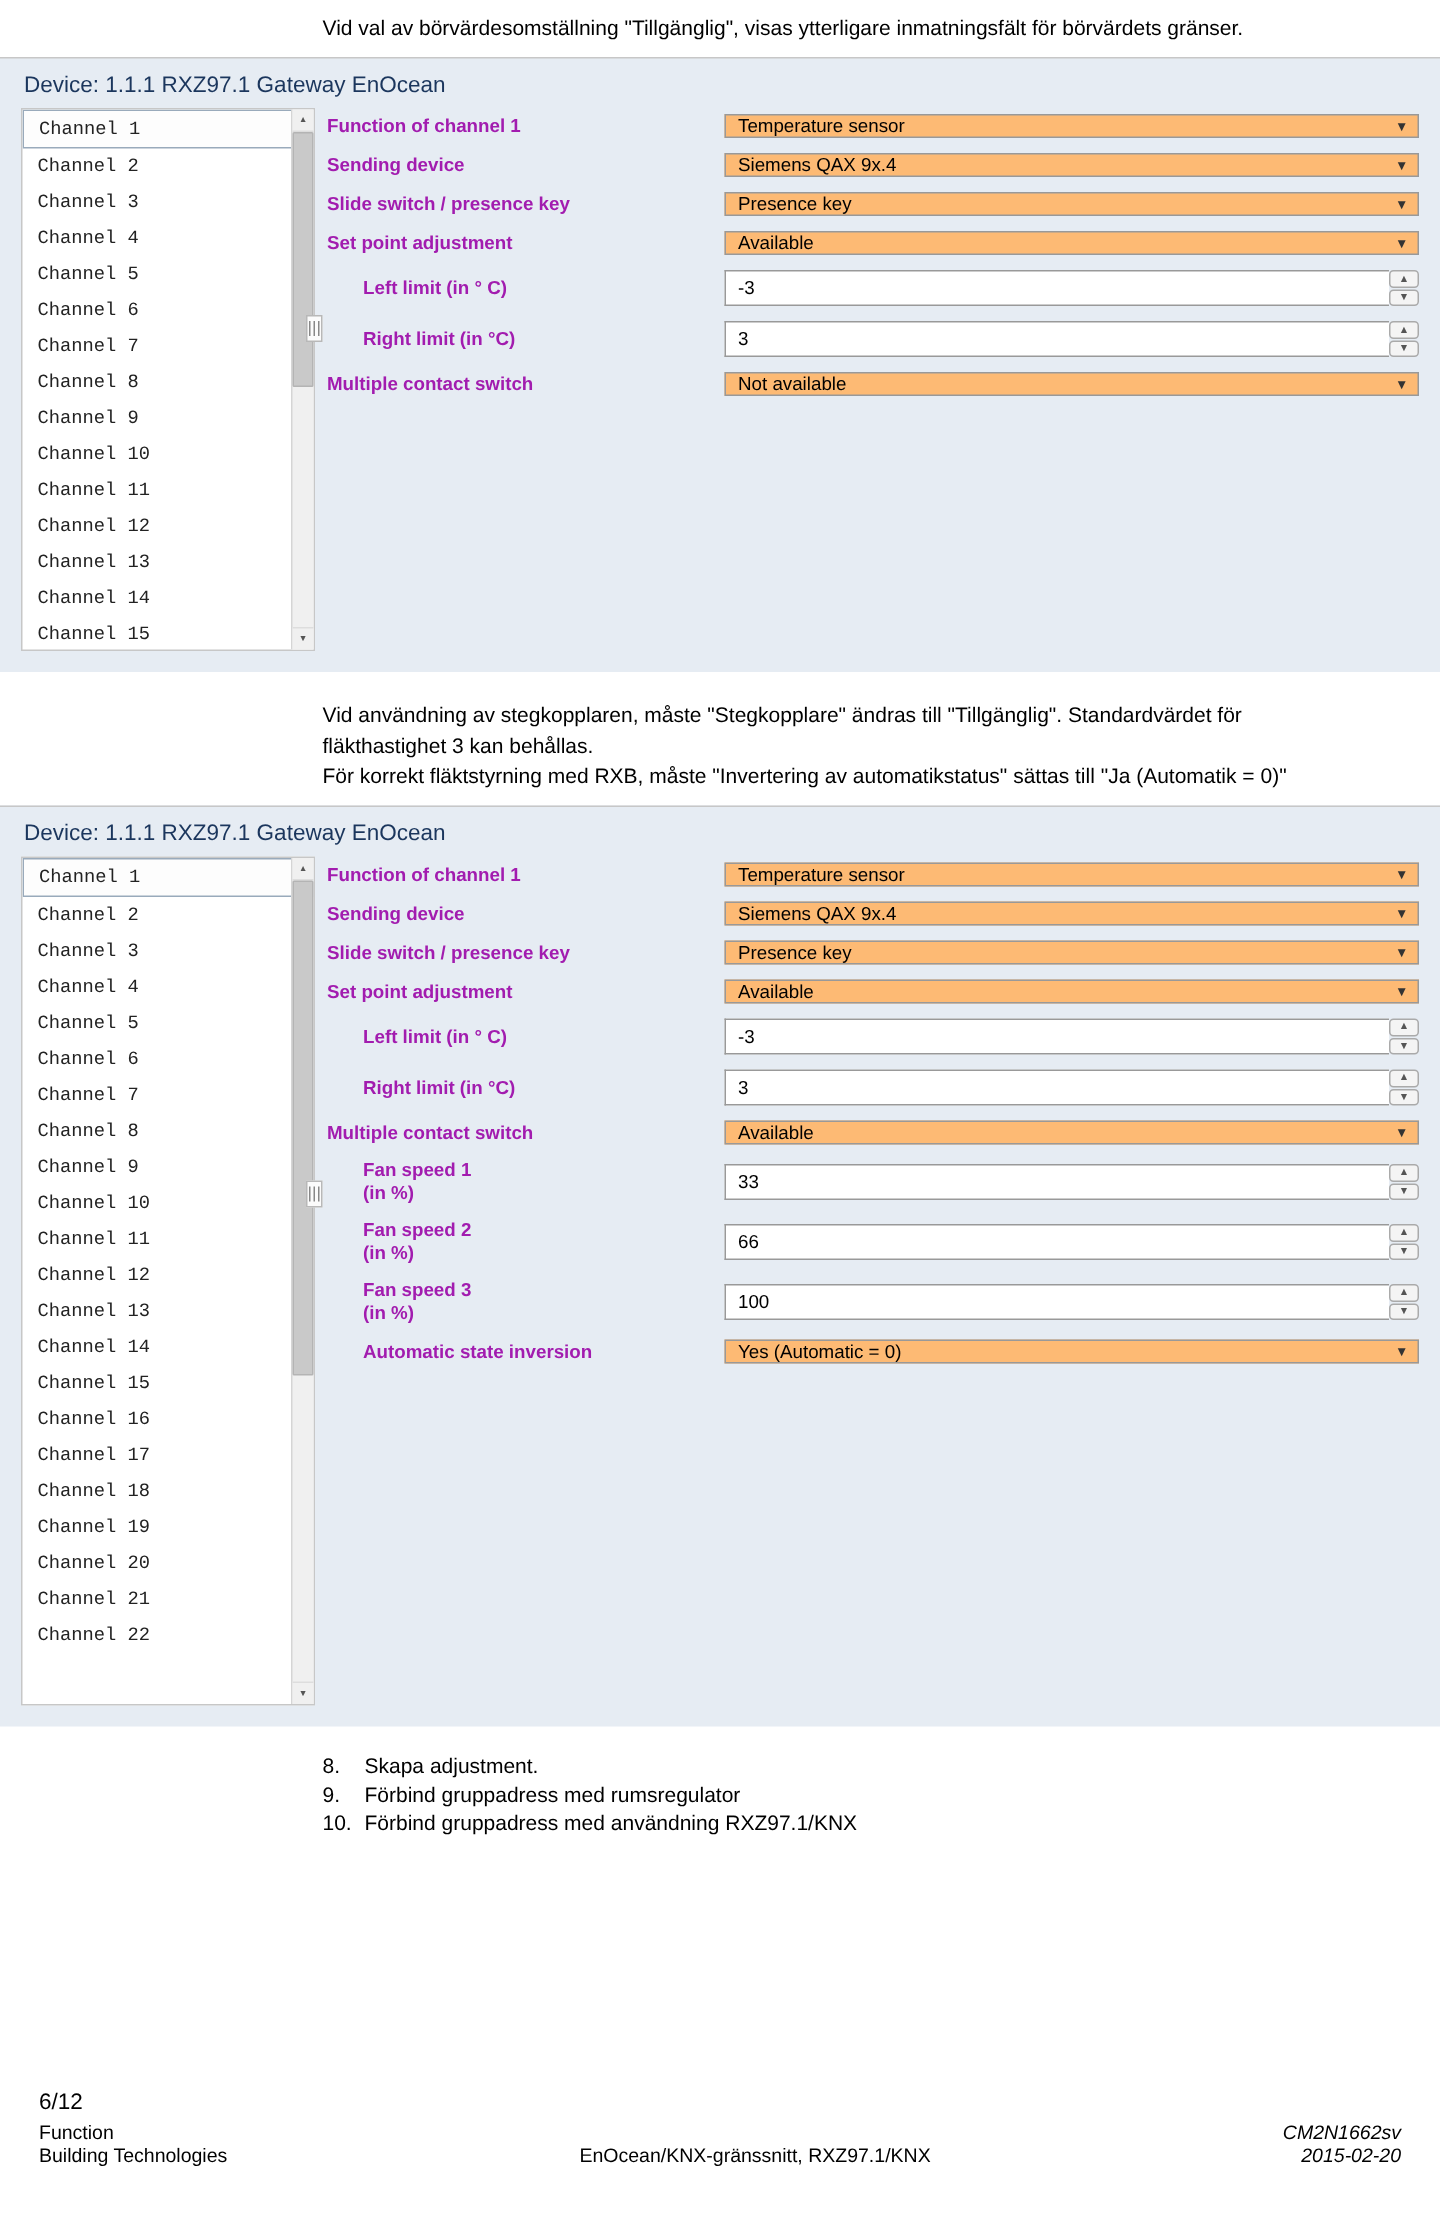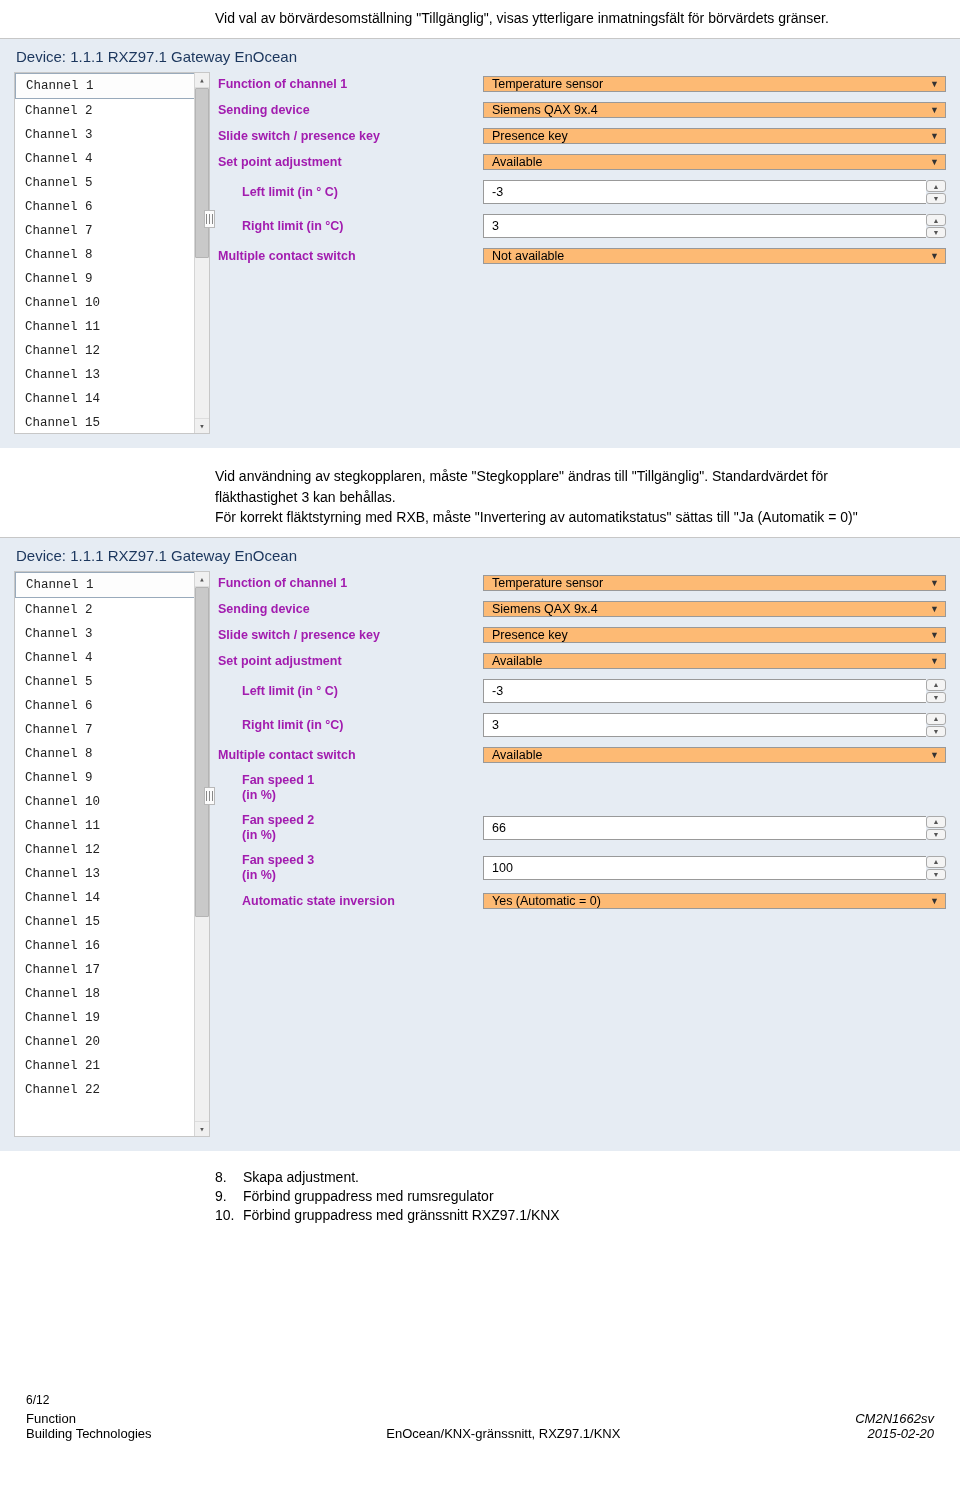--- a/index.html
+++ b/index.html
@@ -160,21 +160,21 @@
   .panel-tall .channel-col { height: 566px; }
   .bottom-bar {
     margin-top: 170px;
     padding: 0 26px 40px 26px;
     display:flex;justify-content:space-between;
     font-size: 13px;
   }
   .bottom-bar .col-l {text-align:left;}
   .bottom-bar .col-c {text-align:center;}
   .bottom-bar .col-r {text-align:right;}
-  .page-no { font-size:12px; margin-bottom: 4px; }
+  .page-no { font-size:15px; margin-bottom: 4px; }
   .scroll-thumb.short1 { top:15px; height: 170px; }
   .scroll-thumb.tall1 { top:15px; height: 330px; }
 </style>
 </head>
 <body>
 
 <div class="doc-text">Vid val av börvärdesomställning "Tillgänglig", visas ytterligare inmatningsfält för börvärdets gränser.</div>
 
 <div class="app-panel panel-short">
   <div class="app-device">Device: 1.1.1  RXZ97.1 Gateway EnOcean</div>
@@ -379,20 +379,27 @@
       <div class="form-row">
         <div class="form-label">Multiple contact switch</div>
         <div class="dropdown">
           <span>Available</span>
           <span class="dd-arrow">▼</span>
         </div>
       </div>
 
       <div class="form-row">
         <div class="form-label indent twoln" id="fs1l">Fan speed 1<br>(in %)</div>
+        <div class="spinner">
+          <input value="33" style="">
+          <div class="spin-btns">
+              <div>▲</div>
+              <div>▼</div>
+            </div>
+        </div>
       </div>
 
       <div class="form-row">
         <div class="form-label indent twoln" id="fs2l">Fan speed 2<br>(in %)</div>
         <div class="spinner">
           <input value="66" style="">
           <div class="spin-btns">
               <div>▲</div>
               <div>▼</div>
             </div>
@@ -419,21 +426,21 @@
       </div>
 
     </div>
   </div>
 </div>
 
 <div class="doc-text after" style="padding-bottom:0;"></div>
 <ul class="listing">
   <li><span class="num">8.</span><span>Skapa adjustment.</span></li>
   <li><span class="num">9.</span><span>Förbind gruppadress med rumsregulator</span></li>
-  <li><span class="num">10.</span><span>Förbind gruppadress med gränssnitt RXZ97.1/KNX</span></li>
+  <li><span class="num">10.</span><span>Förbind gruppadress med användning RXZ97.1/KNX</span></li>
 </ul>
 
 <div class="bottom-bar">
   <div class="col-l">
     <div class="page-no">6/12</div>
     <div>Function</div>
     <div>Building Technologies</div>
   </div>
   <div class="col-c" style="align-self:flex-end;">
     <div>EnOcean/KNX-gränssnitt, RXZ97.1/KNX</div>

